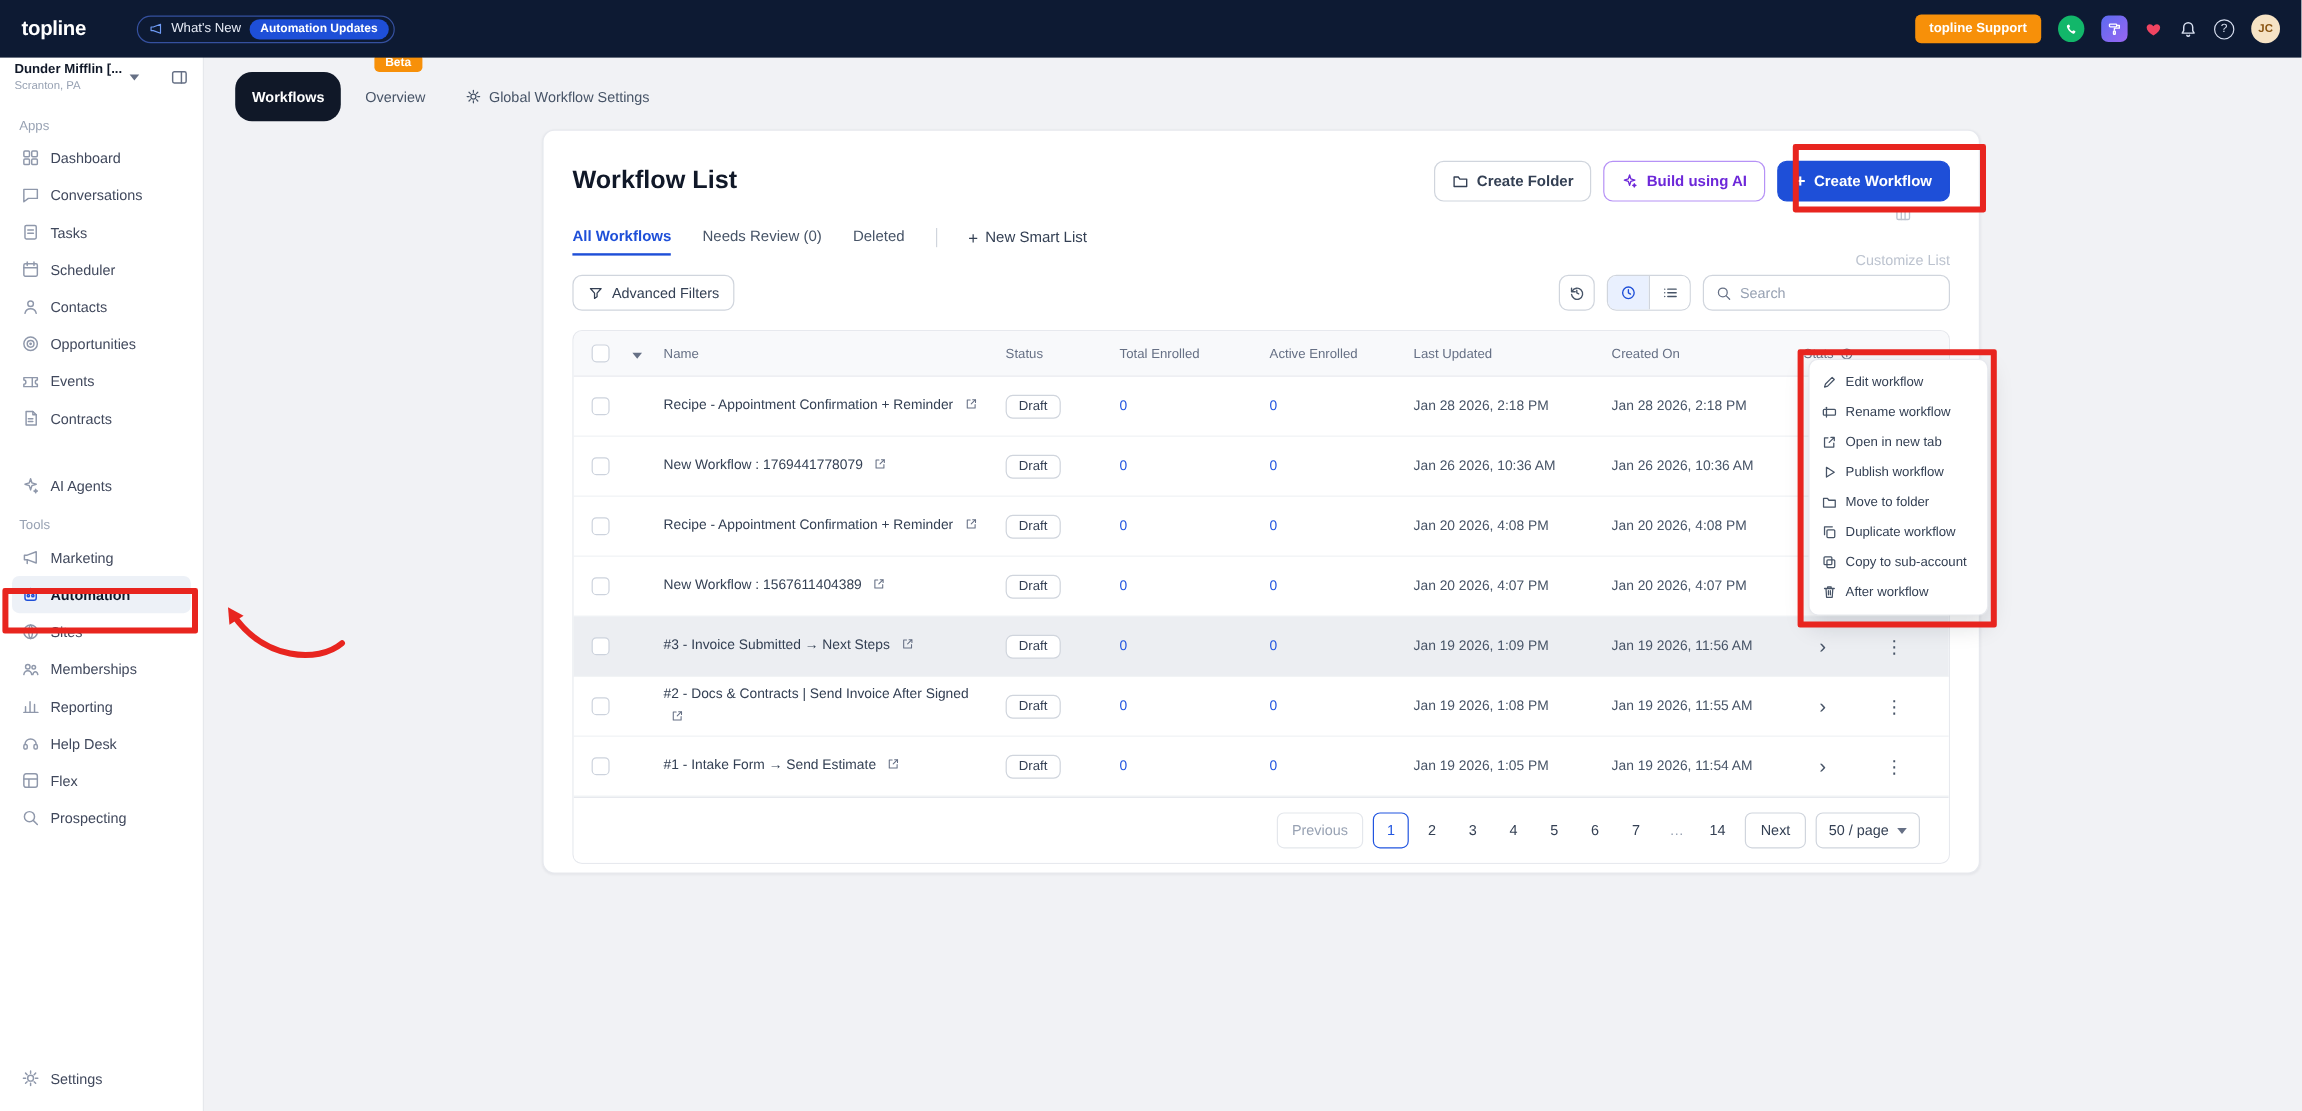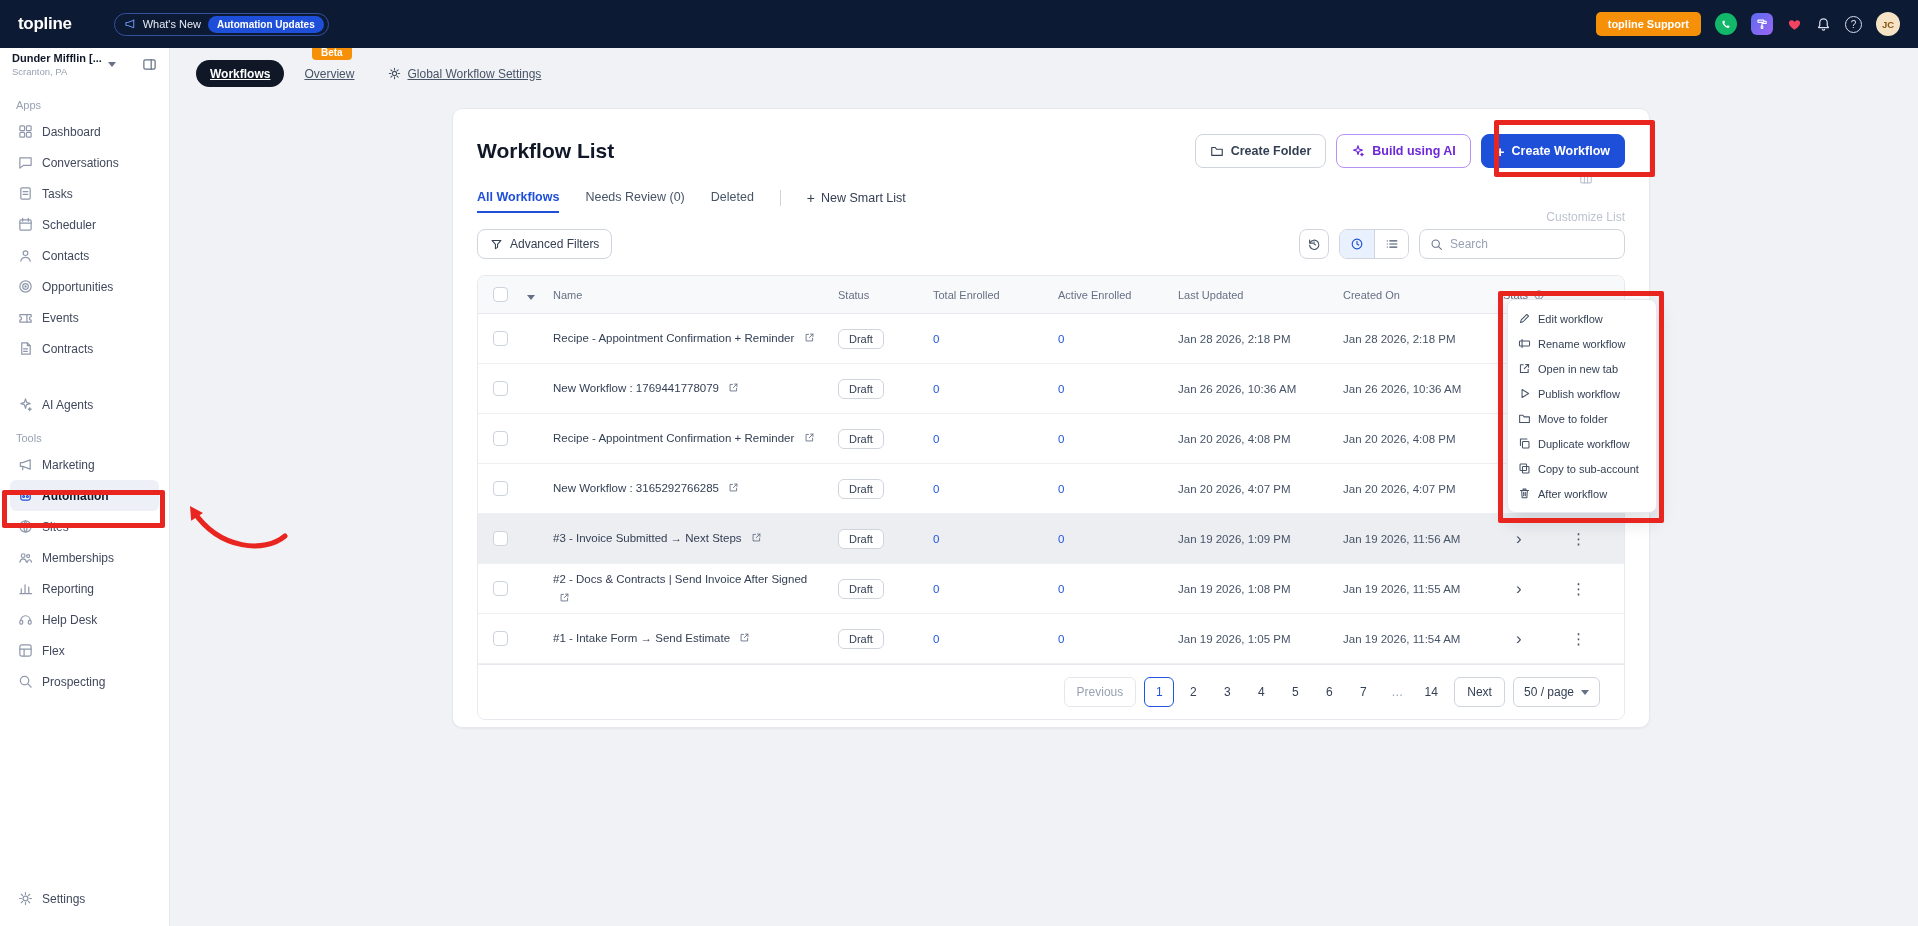--- a/index.html
+++ b/index.html
@@ -73,22 +73,22 @@
   .sb-settings { margin-top:auto; }
 
   
   .beta-badge {
     position:absolute; left:312px; top:45px; z-index:6;
     background:var(--support-orange,#f79009); color:#fff; font-size:10px; font-weight:700;
     padding:2px 9px; border-radius:4px;
   }
   .page-tabs { position:absolute; left:196px; top:60px; display:flex; align-items:center; gap:6px; z-index:5; }
   .ptab {
-    height:27px; display:flex; align-items:center; gap:6px; padding:0 14px;
-    border-radius:14px; font-size:12px; color:#475467;text-decoration:underline;
+    height:41px; display:flex; align-items:center; gap:6px; padding:0 14px;
+    border-radius:14px; font-size:12px; color:#475467;
   }
   .ptab svg { width:13px; height:13px; }
   .ptab.active { background:var(--dark-pill,#101828); color:#fff; font-weight:600; }
 
   
   .card {
     position:absolute; left:452px; top:108px; width:1198px; height:620px;
     background:#fff; border:1px solid #e7e9ee; border-radius:10px;
     box-shadow:0 1px 2px rgba(16,24,40,.05); padding:24px; z-index:4;
   }
@@ -600,21 +600,21 @@
             <span class="chev">›</span>
             <span class="kebab">⋮</span>
           </div>
         </div>
         <div class="t-row">
           <div class="cell c-check">
             <span class="checkbox"></span>
           </div>
           <div class="cell c-exp"></div>
           <div class="cell c-name">
-            <span>New Workflow : 3165292766285</span>
+            <span>New Workflow : 1567611404389</span>
             <svg class="ic ext" viewBox="0 0 16 16">
               <path d="M6.5 3.5H3v9.5h9.5V9"></path>
               <path d="M9.5 3H13v3.5M13 3L7.8 8.2"></path>
             </svg>
           </div>
           <div class="cell"><span class="pill">Draft</span></div>
           <div class="cell"><span class="num">0</span></div>
           <div class="cell"><span class="num">0</span></div>
           <div class="cell date">Jan 20 2026, 4:07 PM</div>
           <div class="cell date">Jan 20 2026, 4:07 PM</div>

